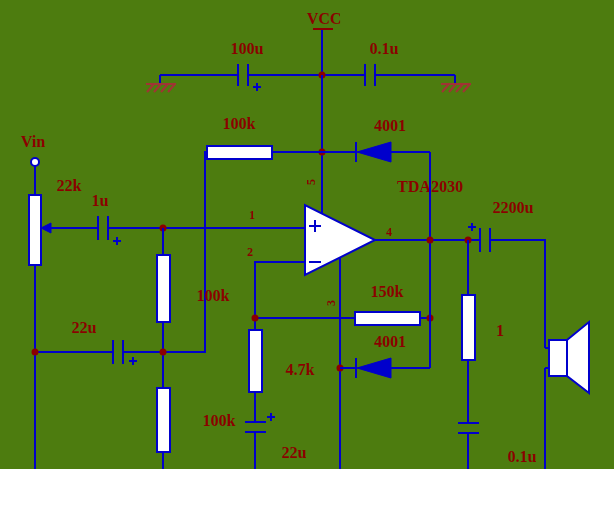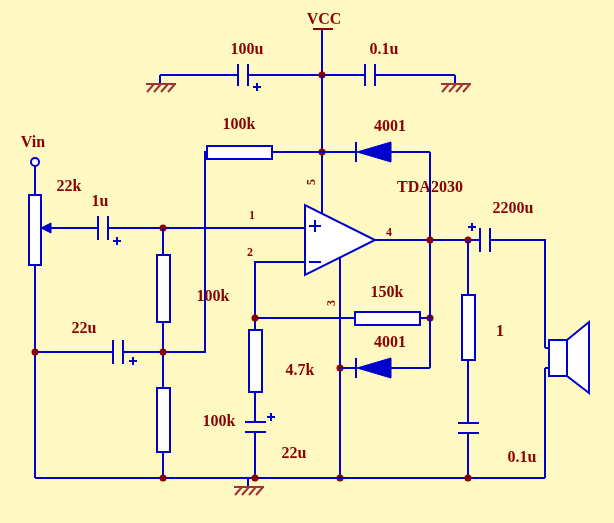--- a/index.html
+++ b/index.html
@@ -1,16 +1,16 @@
 <!DOCTYPE html>
 <html><head>
 <meta charset="utf-8">
 <style>
   html,body{margin:0;padding:0;background:#ffffff;}
-  .stage{position:relative;width:614px;height:523px;background:#fef9c3;overflow:hidden;}
+  .stage{position:relative;width:614px;height:469px;background:#4d7c0f;overflow:hidden;}
   svg{display:block;}
   .wire{stroke:#0000CC;stroke-width:2;fill:none;}
   .comp{stroke:#0000CC;stroke-width:2;fill:#ffffff;}
   .blue-fill{fill:#0000CC;stroke:#0000CC;stroke-width:1;}
   .mark{stroke:#0000CC;stroke-width:2;fill:none;}
   .dot{fill:#8B0000;stroke:none;}
   .gnd line{stroke:#A03434;stroke-width:2;}
   .vccbar{stroke:#8B0000;stroke-width:2;}
   text{fill:#8B0000;font-family:"Liberation Serif",serif;font-weight:bold;
        text-anchor:middle;dominant-baseline:central;}

